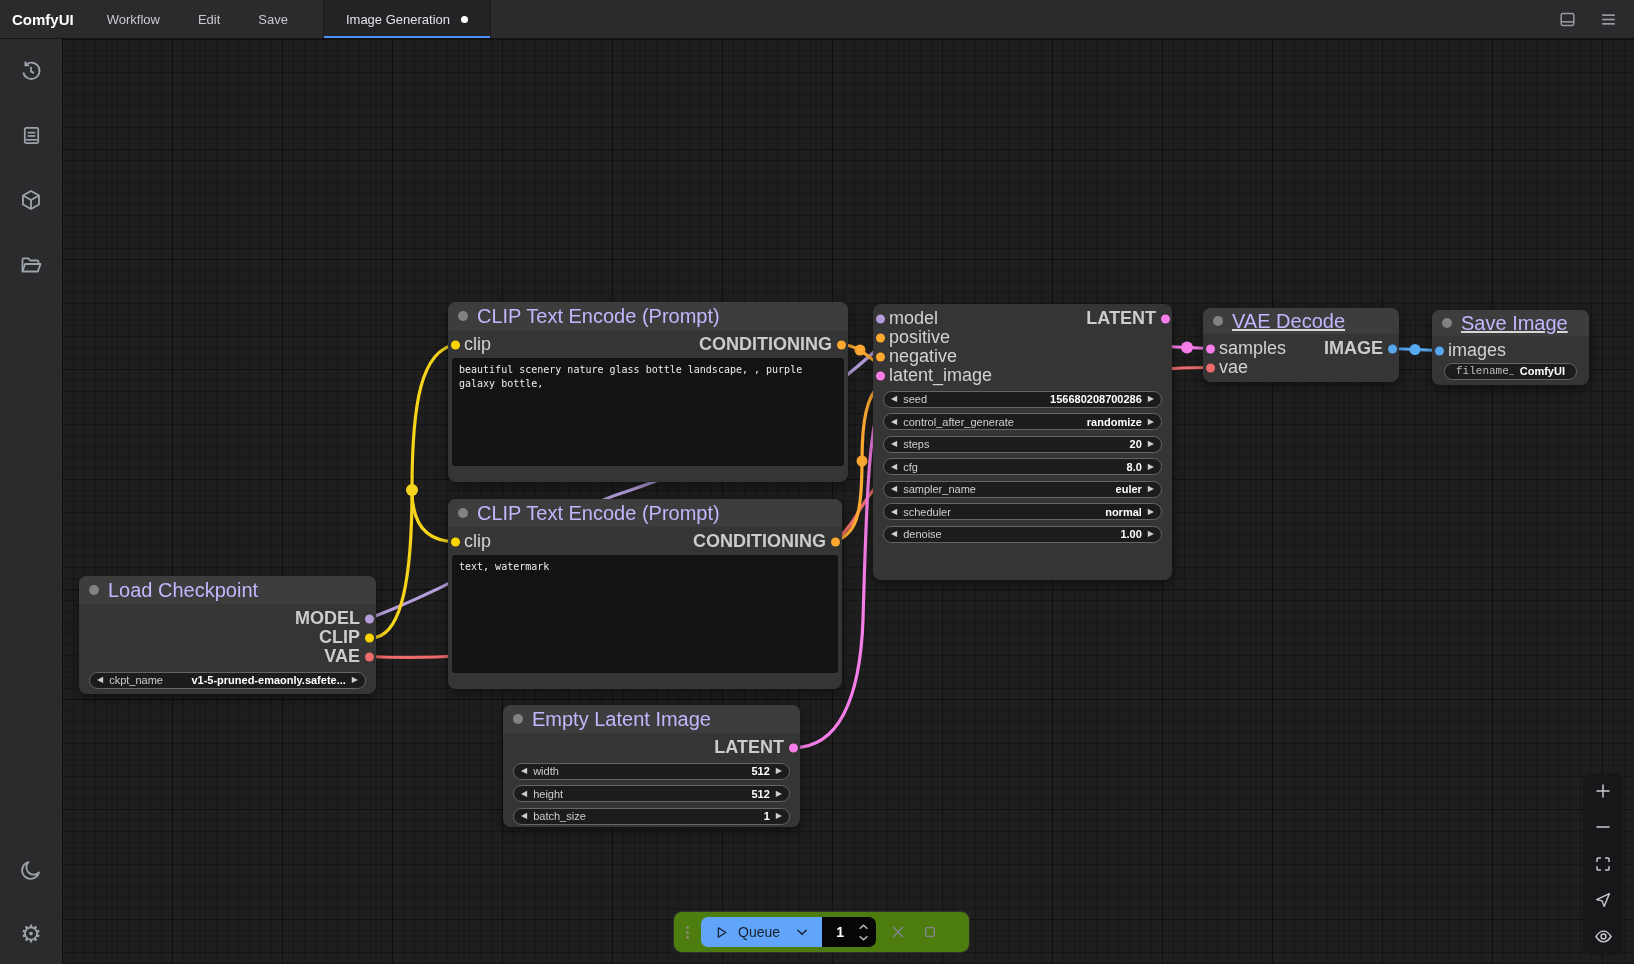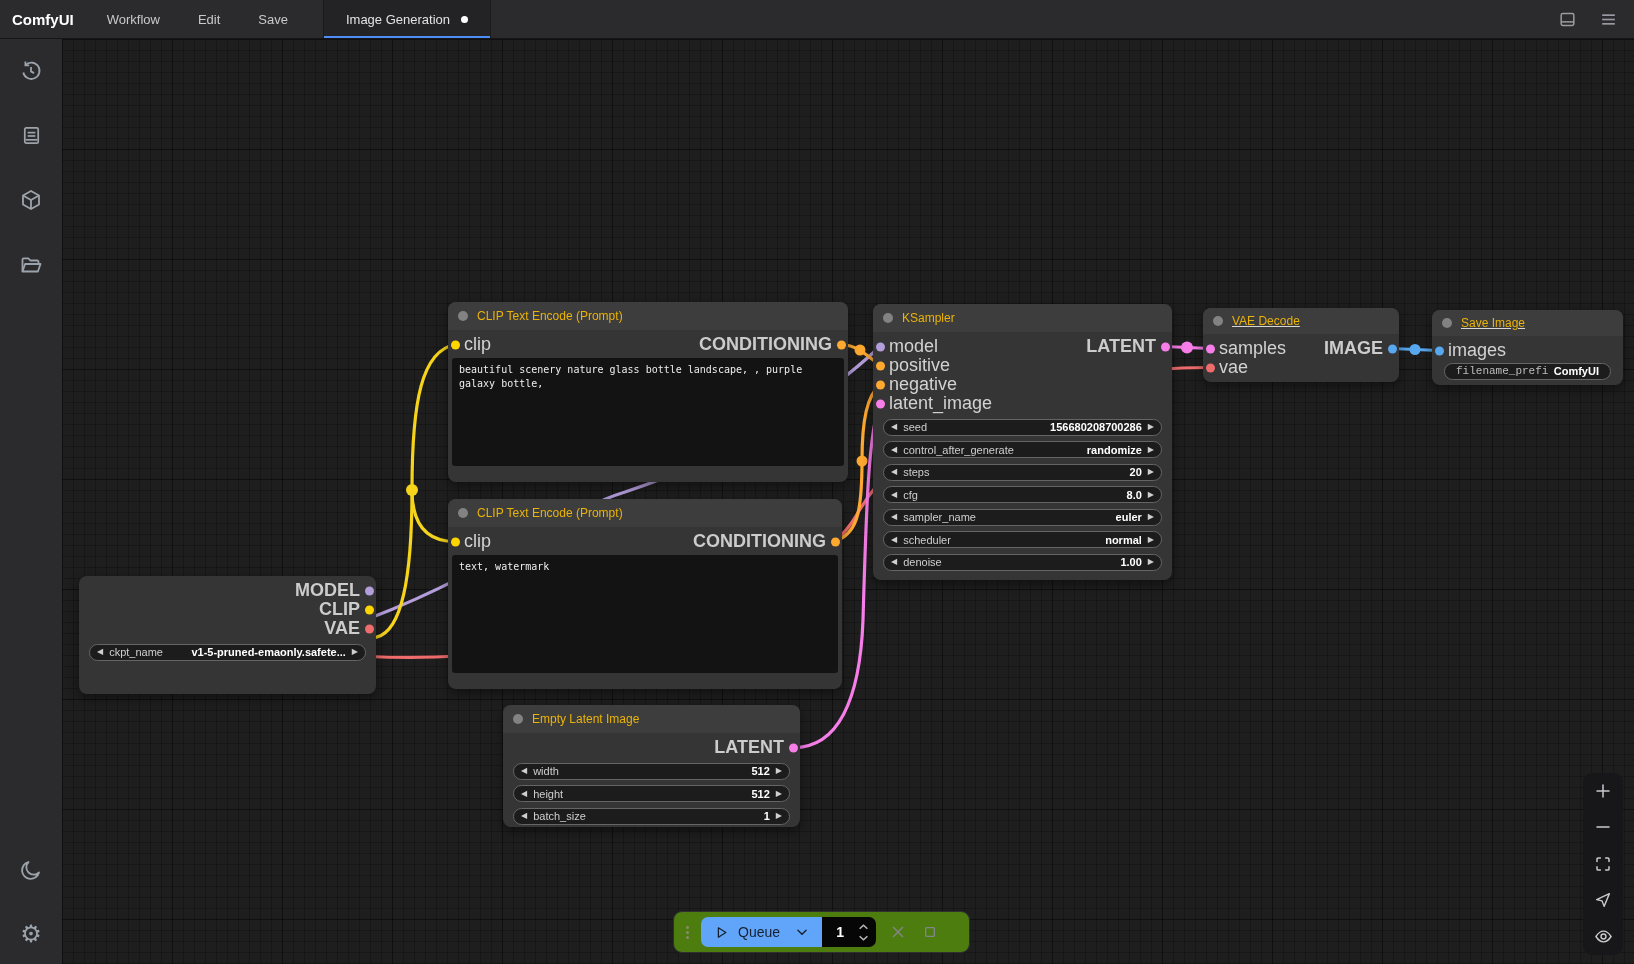--- a/index.html
+++ b/index.html
@@ -21,21 +21,21 @@
   .w-orange { stroke:#ffa931; } .w-pink { stroke:#f77ee8; } .w-blue { stroke:#58a8f0; }
 
   
   #nodes { position:absolute; left:0; top:0; z-index:2; }
   .node { position:absolute; background:#353535; border-radius:8px;
     box-shadow:0 4px 12px rgba(0,0,0,.45); font-size:12px; color:#d6d6d6; }
   .node-header { height:28px; background:#3d3d3d; border-radius:8px 8px 0 0;
     display:flex; align-items:center; padding:0 10px; gap:9px; }
   .node.small .node-header { height:26px;text-decoration:underline; }
   .collapse-dot { width:10px; height:10px; border-radius:50%; background:#828282; flex:none; }
-  .node-title { font-size:12px; color:#eab308; white-space:nowrap; }
+  .node-title { font-size:20px; color:#c4b5fd; white-space:nowrap; }
   .node-body { padding-top:5px; }
   .port-row { position:relative; height:19px; display:flex; align-items:center;
     justify-content:space-between; padding:0 16px; }
   .pdot { position:absolute; width:9px; height:9px; border-radius:50%; top:50%;
     transform:translateY(-50%); }
   .pdot.in { left:2.5px; } .pdot.out { right:2.5px; }
   .port-label { color:#d2d2d2; font-size:18px; white-space:nowrap; }
   .port-label.out { font-weight:bold; color:#cccccc; margin-left:auto; }
   .widget { height:17px; margin:5.5px 10px 0; border-radius:9px; background:#1c1c1c;
     border:1px solid #656565; display:flex; align-items:center; padding:0 7px;
@@ -115,20 +115,24 @@
   <path class="w-blue" d="M1392,348.5 L1439,350.5"></path>
   <circle cx="412" cy="490" r="6" fill="#f5d41b"></circle>
   <circle cx="860" cy="350" r="5.5" fill="#ffa931"></circle>
   <circle cx="862" cy="461" r="5.5" fill="#ffa931"></circle>
   <circle cx="1187" cy="347.5" r="6" fill="#f77ee8"></circle>
   <circle cx="1415" cy="349.5" r="5.5" fill="#58a8f0"></circle>
 </svg>
 
 <div id="nodes">
     <div class="node" style="left: 79px; top: 576px; width: 297px; height: 118px;">
+      <div class="node-header">
+        <span class="collapse-dot"></span>
+        <span class="node-title">Load Checkpoint</span>
+      </div>
       <div class="node-body">
         <div class="port-row">
           <span class="port-label out">MODEL</span>
           <i class="pdot out" style="background: rgb(179, 157, 219);"></i>
         </div>
         <div class="port-row">
           <span class="port-label out">CLIP</span>
           <i class="pdot out" style="background: rgb(255, 213, 0);"></i>
         </div>
         <div class="port-row">
@@ -197,24 +201,20 @@
         </div>
         <div class="widget">
           <span class="warr">◀</span>
           <span class="wlabel">batch_size</span>
           <span class="wvalue">1</span>
           <span class="warr">▶</span>
         </div>
       </div>
     </div>
     <div class="node" style="left: 873px; top: 304px; width: 299px; height: 276px;">
-      <div class="node-header">
-        <span class="collapse-dot"></span>
-        <span class="node-title">KSampler</span>
-      </div>
       <div class="node-body">
         <div class="port-row">
           <i class="pdot in" style="background: rgb(179, 157, 219);"></i>
           <span class="port-label">model</span>
           <span class="port-label out">LATENT</span>
           <i class="pdot out" style="background: rgb(247, 126, 232);"></i>
         </div>
         <div class="port-row">
           <i class="pdot in" style="background: rgb(255, 169, 49);"></i>
           <span class="port-label">positive</span>
@@ -282,21 +282,21 @@
           <span class="port-label">samples</span>
           <span class="port-label out">IMAGE</span>
           <i class="pdot out" style="background: rgb(88, 168, 240);"></i>
         </div>
         <div class="port-row">
           <i class="pdot in" style="background: rgb(239, 108, 108);"></i>
           <span class="port-label">vae</span>
         </div>
       </div>
     </div>
-    <div class="node small" style="left: 1432px; top: 310px; width: 191px; height: 75px;">
+    <div class="node small" style="left: 1432px; top: 310px; width: 157px; height: 75px;">
       <div class="node-header">
         <span class="collapse-dot"></span>
         <span class="node-title">Save Image</span>
       </div>
       <div class="node-body">
         <div class="port-row">
           <i class="pdot in" style="background: rgb(88, 168, 240);"></i>
           <span class="port-label">images</span>
         </div>
         <div class="widget noarrow">

